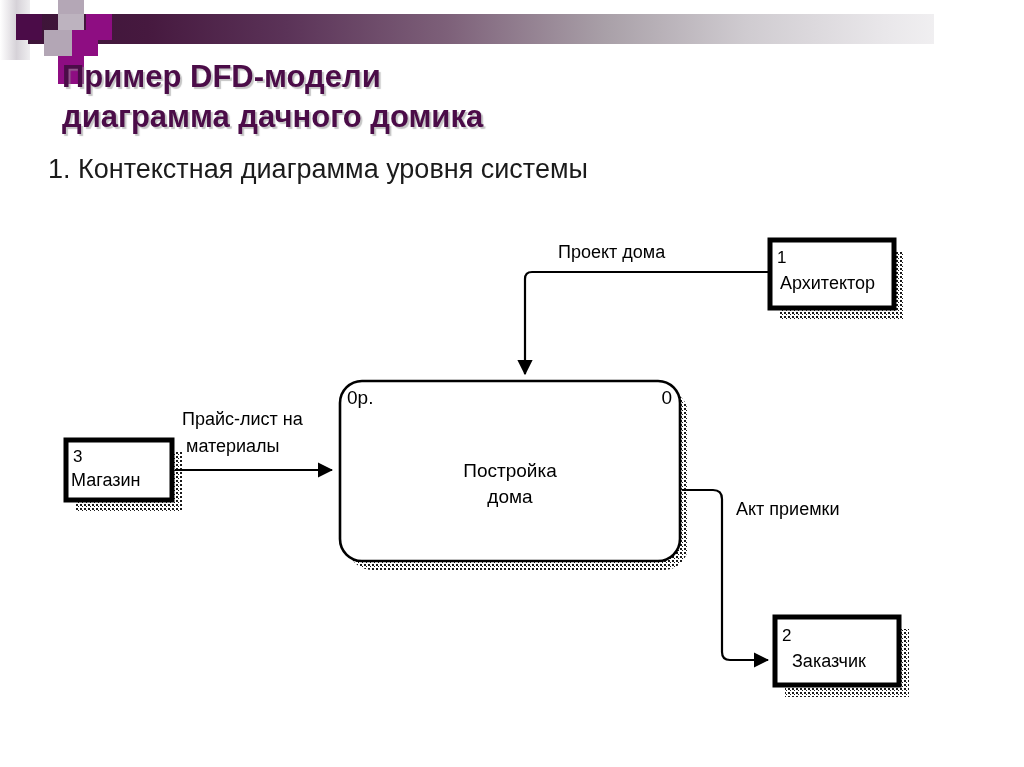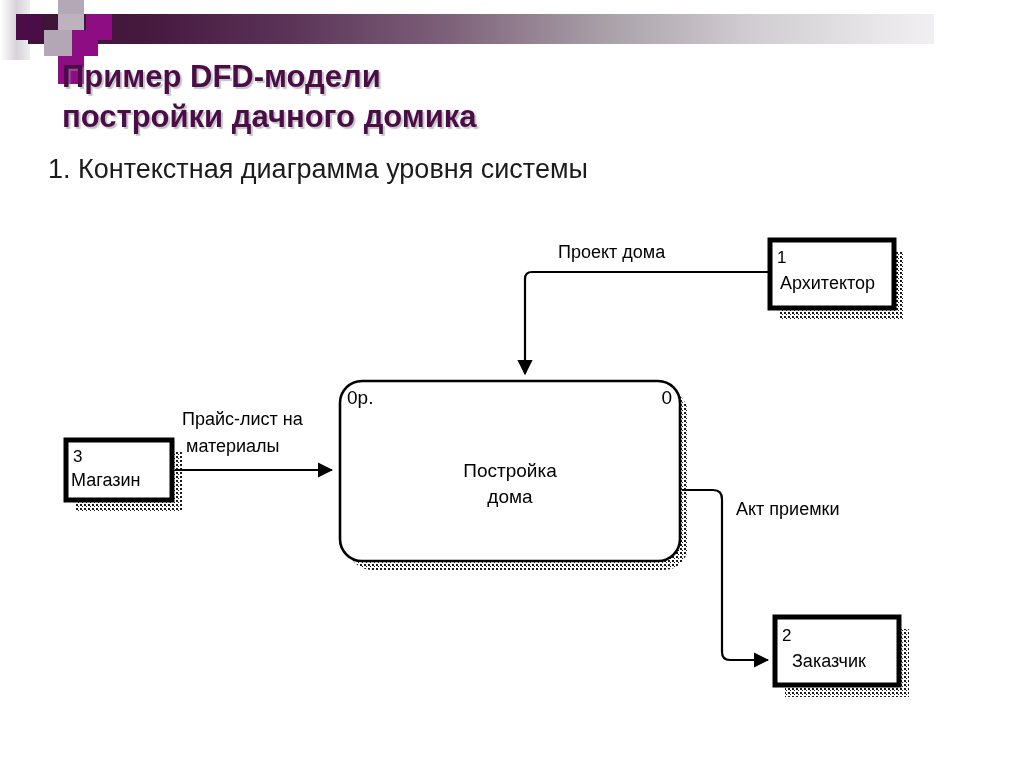--- a/index.html
+++ b/index.html
@@ -98,21 +98,21 @@
   <div class="sq sq-a"></div>
   <div class="sq sq-b"></div>
   <div class="sq sq-c"></div>
   <div class="sq sq-d"></div>
   <div class="sq sq-e"></div>
   <div class="sq sq-f"></div>
   <div class="sq sq-g"></div>
 
   <div class="title">
     <div>Пример DFD-модели</div>
-    <div>постройки дачного домика</div>
+    <div>диаграмма дачного домика</div>
   </div>
   <div class="subtitle">1. Контекстная диаграмма уровня системы</div>
 
   <div id="diagram">
     <svg width="1024" height="767" viewBox="0 0 1024 767" xmlns="http://www.w3.org/2000/svg">
       <defs>
 
         <pattern id="stipple" width="4" height="4" patternUnits="userSpaceOnUse">
           <rect width="4" height="4" fill="#ffffff"></rect>
           <rect x="0" y="0" width="2" height="2" fill="#1a1a1a"></rect>

